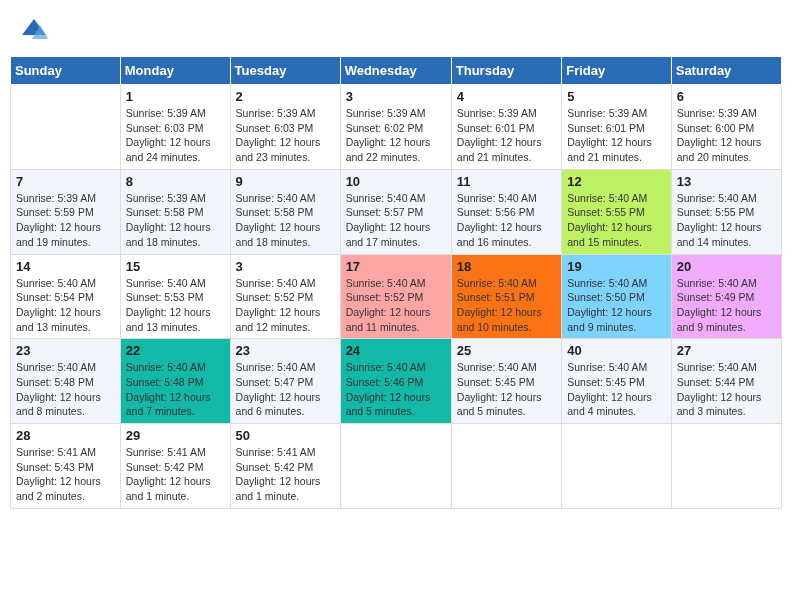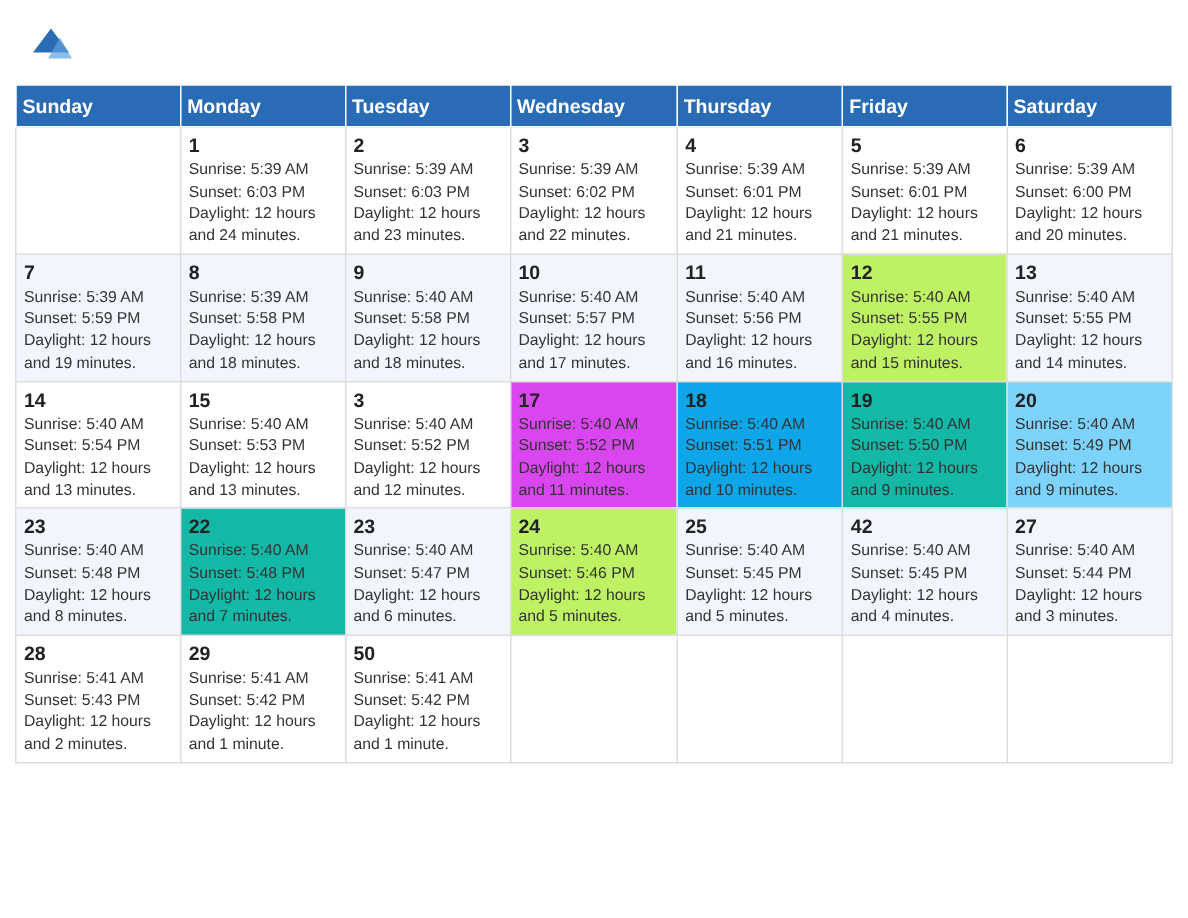--- a/index.html
+++ b/index.html
@@ -237,42 +237,42 @@
 Daylight: 12 hours
 and 13 minutes.</div>
         </td>
         <td style="background: rgb(255, 255, 255);">
           <span class="day-number">3</span>
           <div class="day-info" style="white-space: pre-line;">Sunrise: 5:40 AM
 Sunset: 5:52 PM
 Daylight: 12 hours
 and 12 minutes.</div>
         </td>
-        <td style="background: #d946ef;">
+        <td style="background: #fca5a5;">
           <span class="day-number">17</span>
           <div class="day-info" style="white-space: pre-line;">Sunrise: 5:40 AM
 Sunset: 5:52 PM
 Daylight: 12 hours
 and 11 minutes.</div>
         </td>
-        <td style="background: #0ea5e9;">
+        <td style="background: #f97316;">
           <span class="day-number">18</span>
           <div class="day-info" style="white-space: pre-line;">Sunrise: 5:40 AM
 Sunset: 5:51 PM
 Daylight: 12 hours
 and 10 minutes.</div>
         </td>
-        <td style="background: #14b8a6;">
+        <td style="background: #7dd3fc;">
           <span class="day-number">19</span>
           <div class="day-info" style="white-space: pre-line;">Sunrise: 5:40 AM
 Sunset: 5:50 PM
 Daylight: 12 hours
 and 9 minutes.</div>
         </td>
-        <td style="background: #7dd3fc;">
+        <td style="background: #f0abfc;">
           <span class="day-number">20</span>
           <div class="day-info" style="white-space: pre-line;">Sunrise: 5:40 AM
 Sunset: 5:49 PM
 Daylight: 12 hours
 and 9 minutes.</div>
         </td>
       </tr>
       <tr>
         <td style="background: rgb(242, 246, 252);">
           <span class="day-number">23</span>
@@ -288,36 +288,36 @@
 Daylight: 12 hours
 and 7 minutes.</div>
         </td>
         <td style="background: rgb(242, 246, 252);">
           <span class="day-number">23</span>
           <div class="day-info" style="white-space: pre-line;">Sunrise: 5:40 AM
 Sunset: 5:47 PM
 Daylight: 12 hours
 and 6 minutes.</div>
         </td>
-        <td style="background: #bef264;">
+        <td style="background: #14b8a6;">
           <span class="day-number">24</span>
           <div class="day-info" style="white-space: pre-line;">Sunrise: 5:40 AM
 Sunset: 5:46 PM
 Daylight: 12 hours
 and 5 minutes.</div>
         </td>
         <td style="background: rgb(242, 246, 252);">
           <span class="day-number">25</span>
           <div class="day-info" style="white-space: pre-line;">Sunrise: 5:40 AM
 Sunset: 5:45 PM
 Daylight: 12 hours
 and 5 minutes.</div>
         </td>
         <td style="background: rgb(242, 246, 252);">
-          <span class="day-number">42</span>
+          <span class="day-number">40</span>
           <div class="day-info" style="white-space: pre-line;">Sunrise: 5:40 AM
 Sunset: 5:45 PM
 Daylight: 12 hours
 and 4 minutes.</div>
         </td>
         <td style="background: rgb(242, 246, 252);">
           <span class="day-number">27</span>
           <div class="day-info" style="white-space: pre-line;">Sunrise: 5:40 AM
 Sunset: 5:44 PM
 Daylight: 12 hours

